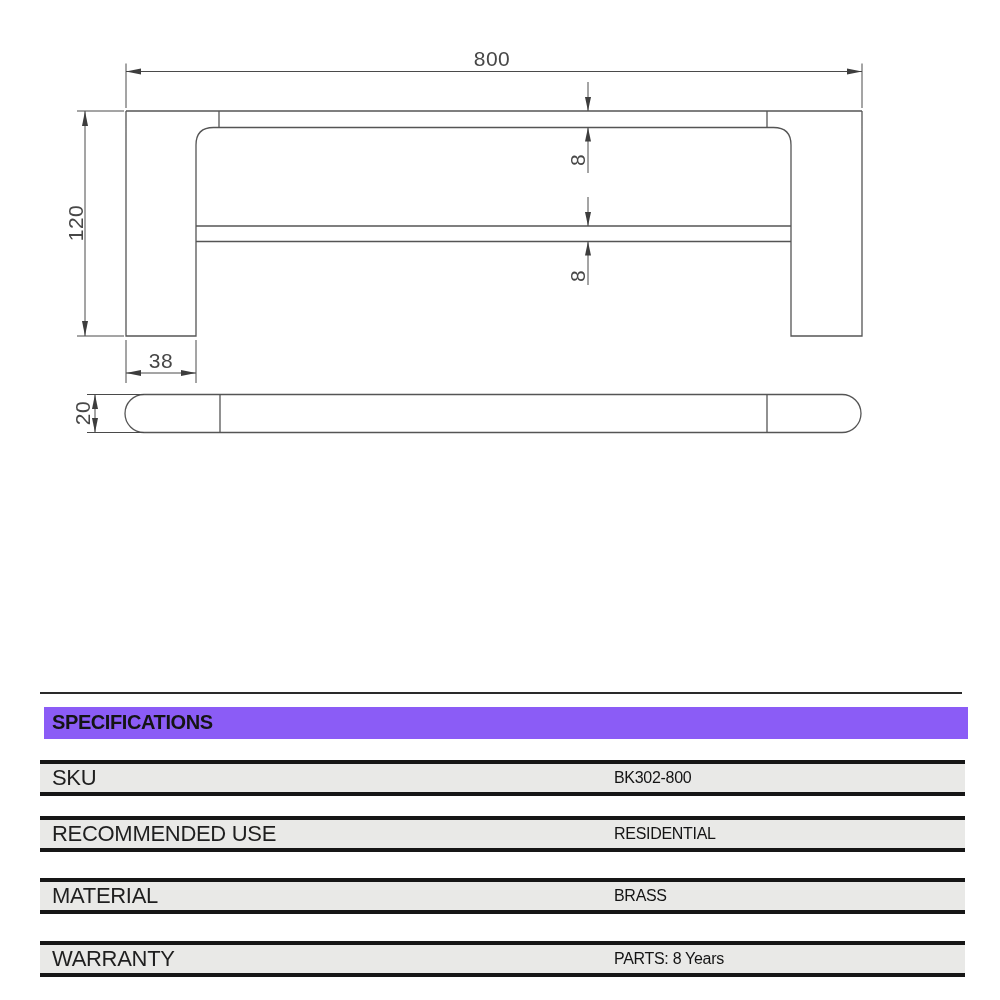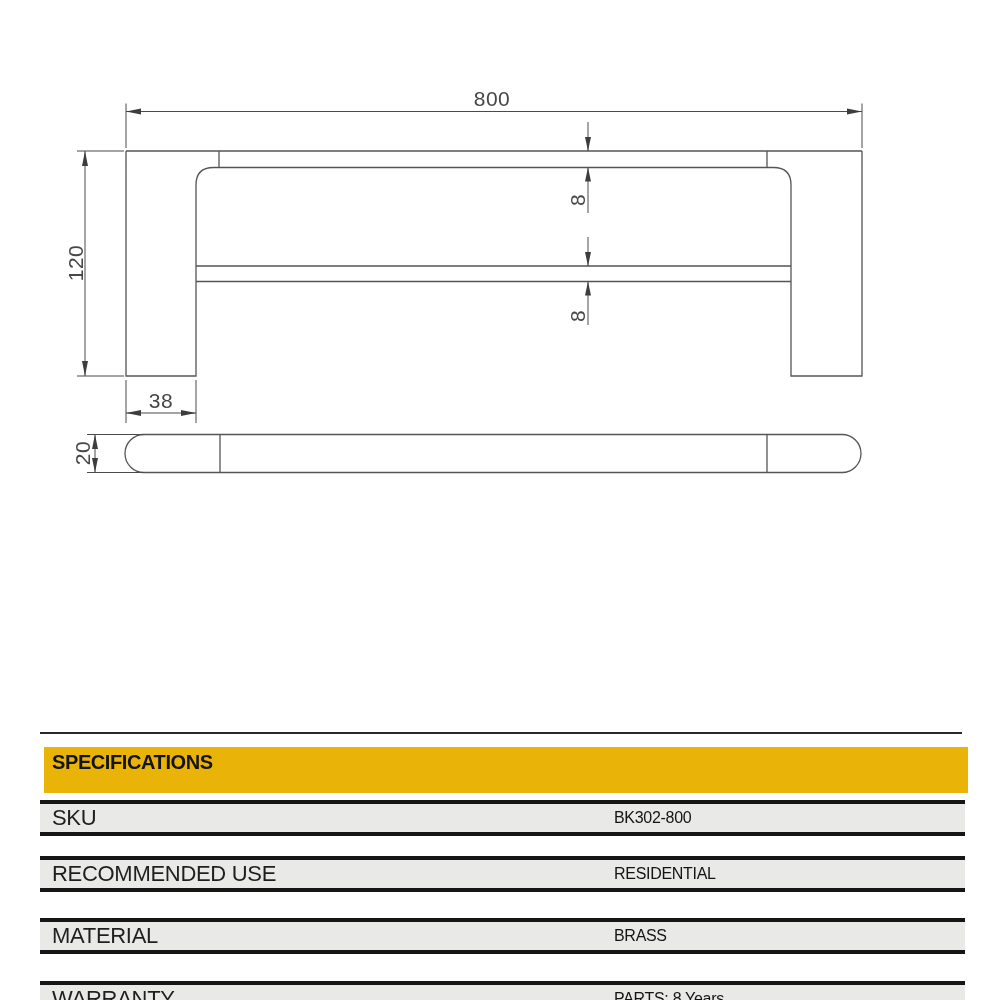--- a/index.html
+++ b/index.html
@@ -1,32 +1,32 @@
 <!DOCTYPE html>
 <html><head>
 <meta charset="utf-8">
 <style>
   html,body{margin:0;padding:0;background:#ffffff;}
   body{width:1000px;height:1000px;position:relative;overflow:hidden;
        font-family:"Liberation Sans", sans-serif;}
-  .stage{position:absolute;inset:0;margin-top:40px;}
+  .stage{position:absolute;inset:0;}
 
   
   svg.drawing{position:absolute;left:0;top:0;}
   .objline{fill:none;stroke:#555555;stroke-width:1.3;}
   .dimline{fill:none;stroke:#4a4a4a;stroke-width:1;}
   .arrow{fill:#3d3d3d;stroke:none;}
   text.dimtext{fill:#474747;font-family:"Liberation Sans",sans-serif;
                font-size:21px;letter-spacing:0.5px;}
 
   
   .top-rule{position:absolute;left:40px;top:692px;width:922px;height:0;
             border-top:2px solid #2a2a2a;}
-  .spec-header{position:absolute;left:44px;top:707px;width:924px;height:46px;
-               background:#eab308;color:#141414;font-size:20px;font-weight:bold;
+  .spec-header{position:absolute;left:44px;top:707px;width:924px;height:32px;
+               background:#8b5cf6;color:#141414;font-size:20px;font-weight:bold;
                line-height:31px;padding-left:8px;box-sizing:border-box;
                letter-spacing:-0.4px;}
   .spec-row{position:absolute;left:40px;width:925px;height:36px;
             background:#e9e9e7;border-top:4px solid #161616;
             border-bottom:4px solid #161616;box-sizing:border-box;}
   .spec-row .lbl{position:absolute;left:12px;top:50%;transform:translateY(-50%);
                  font-size:22px;color:#1f1f1f;letter-spacing:-0.3px;}
   .spec-row .val{position:absolute;left:574px;top:50%;transform:translateY(-50%);
                  font-size:16px;color:#141414;letter-spacing:-0.3px;}
   .row-0{top:760px;} .row-1{top:816px;} .row-2{top:878px;} .row-3{top:941px;text-align:center;}

